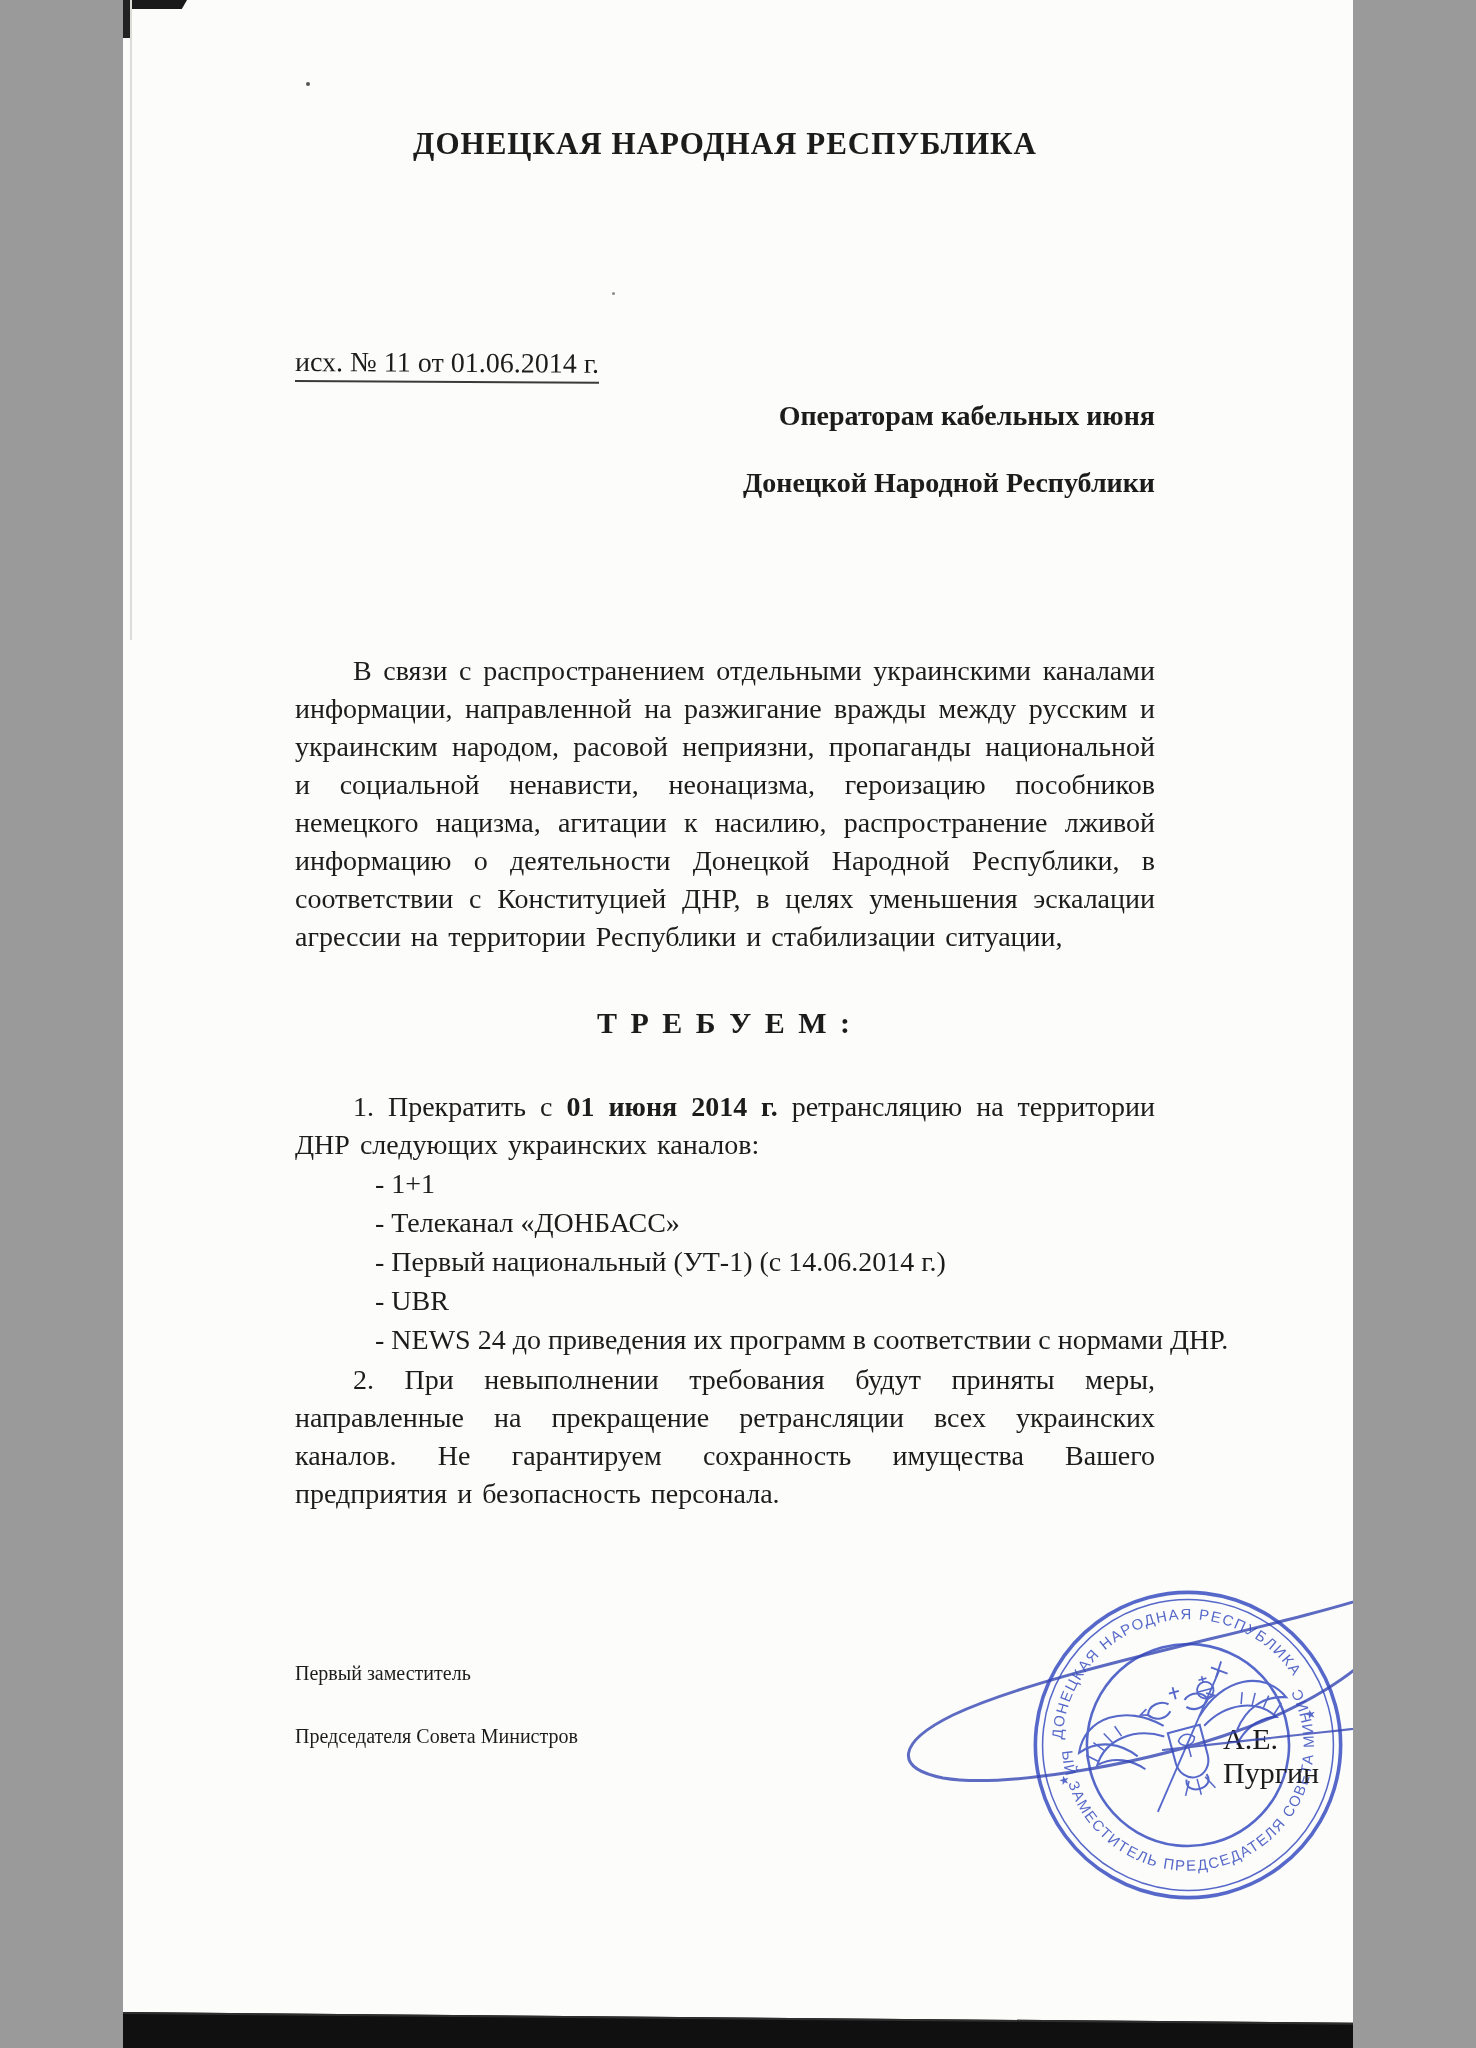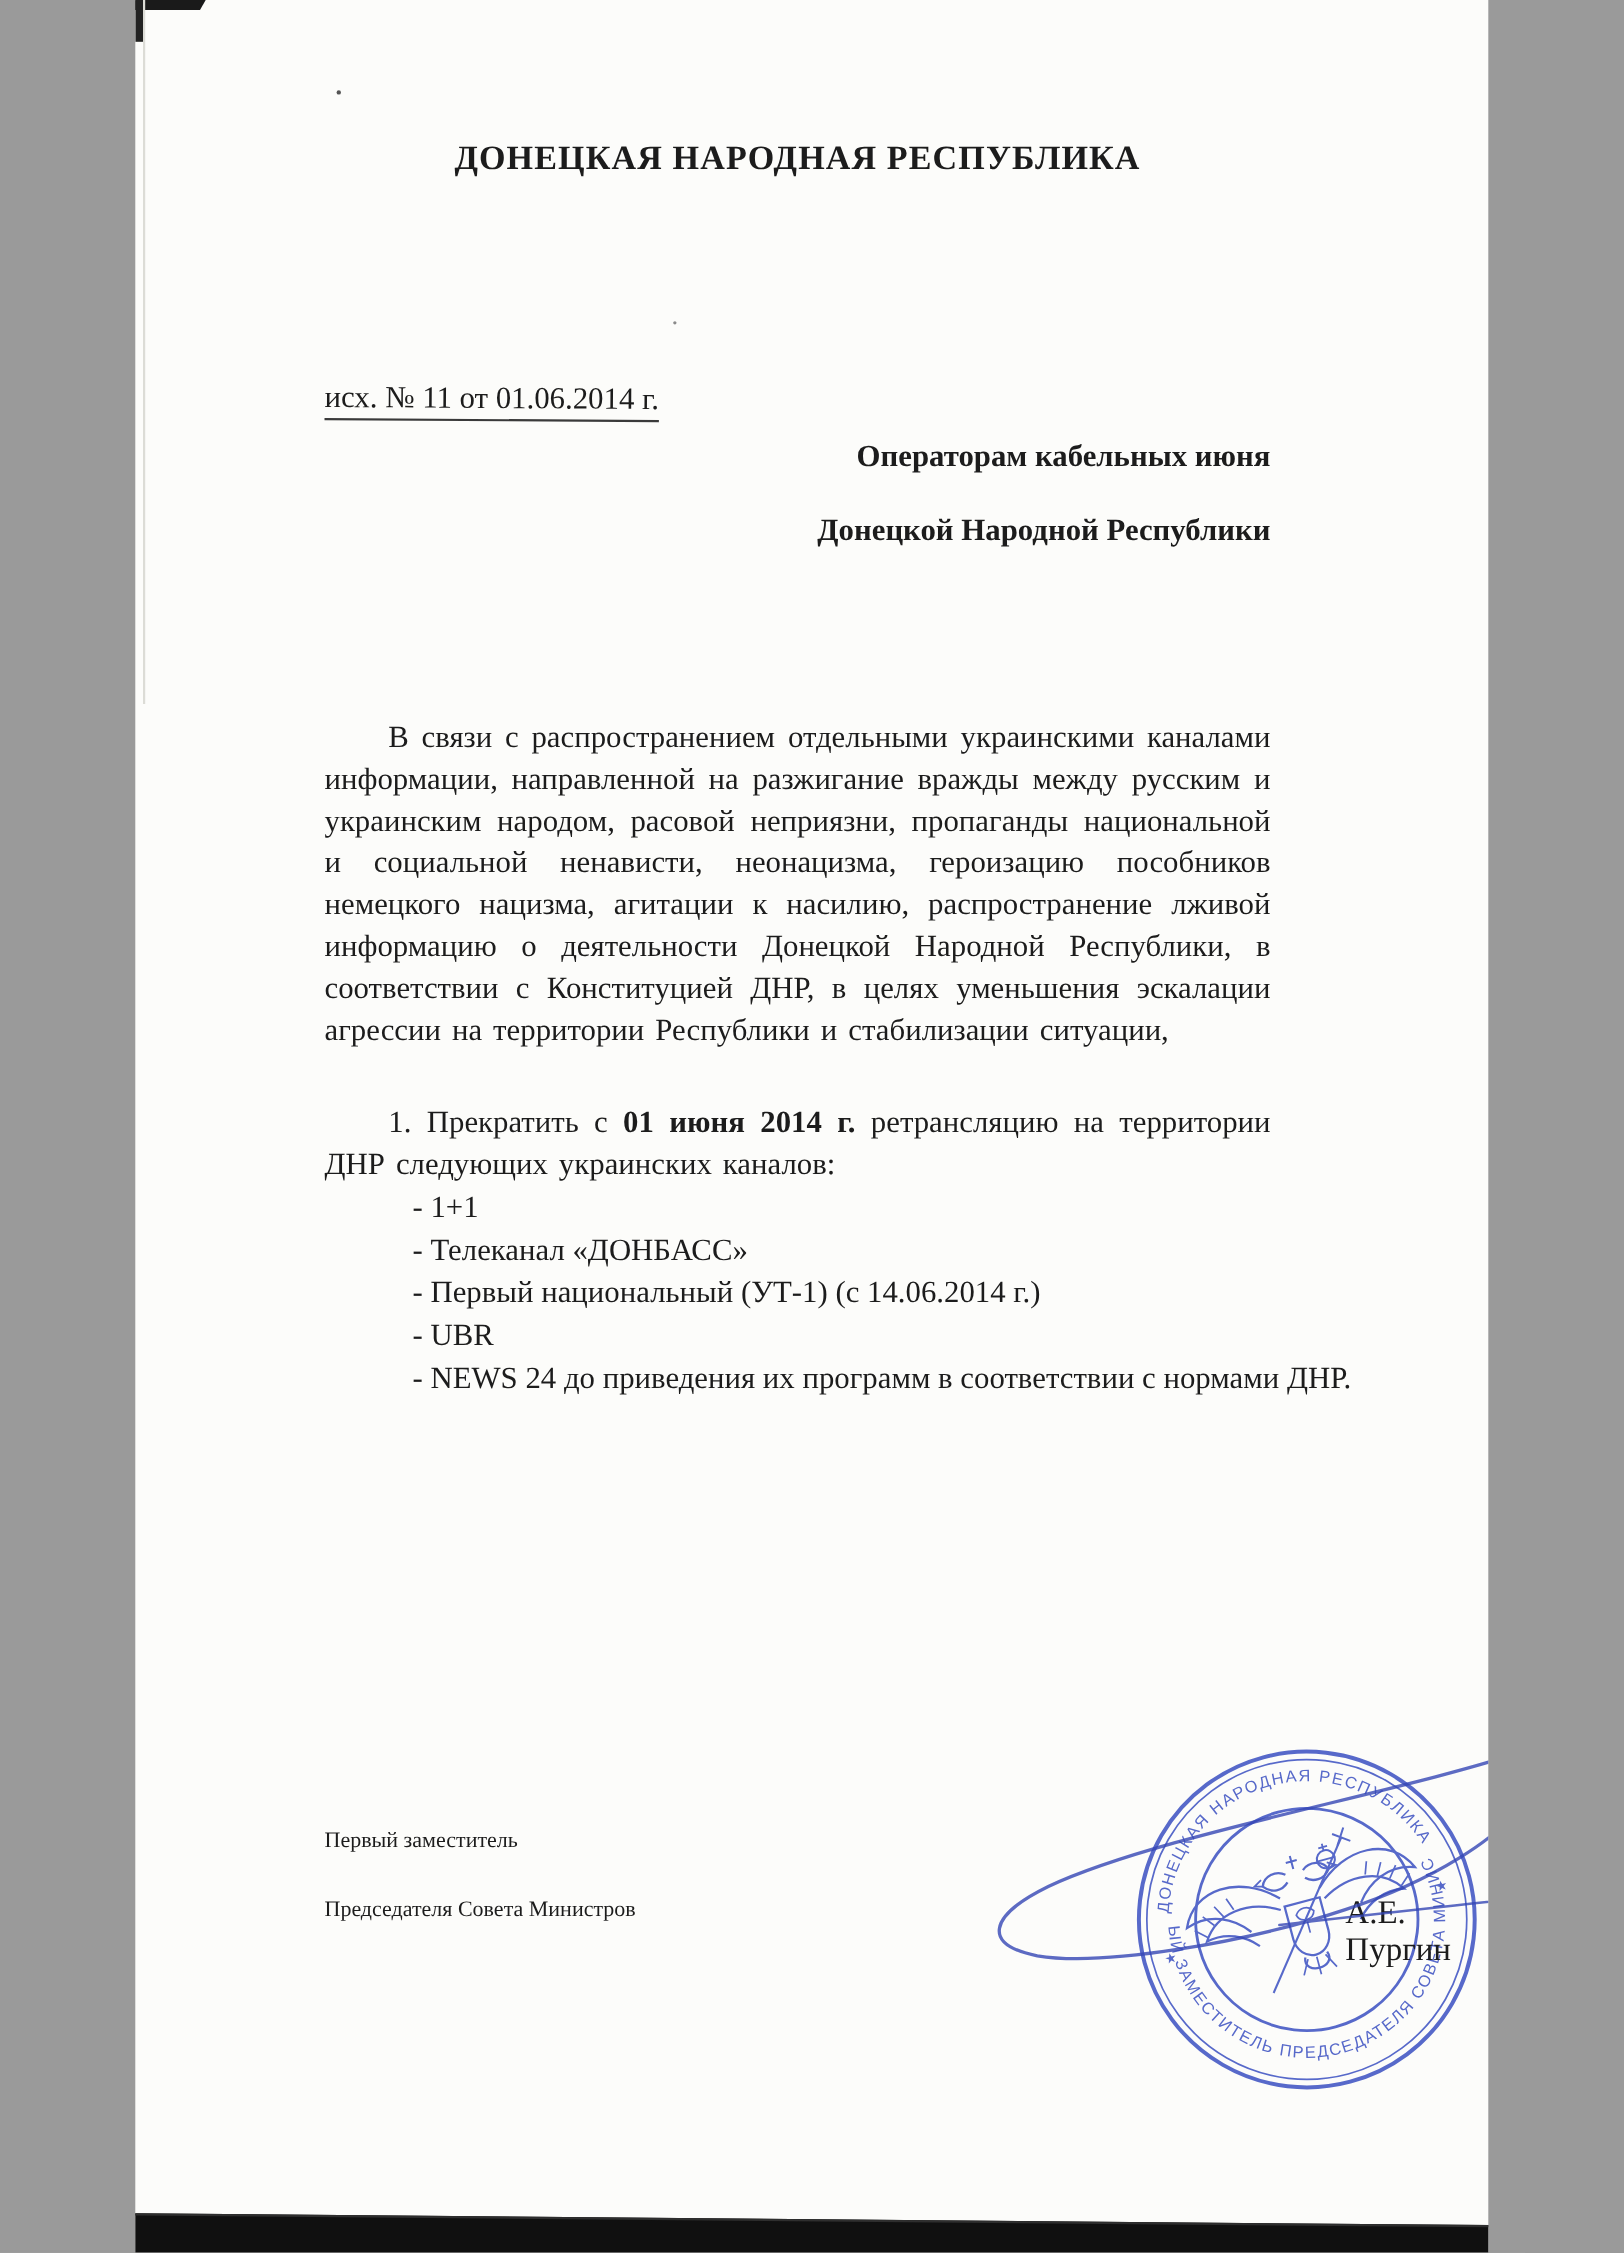--- a/index.html
+++ b/index.html
@@ -58,35 +58,37 @@
   <div class="abs ref">исх. № 11 от 01.06.2014 г.</div>
 
   <div class="abs col addressee">
     <div>Операторам кабельных июня</div>
     <div>Донецкой Народной Республики</div>
   </div>
 
   <div class="abs col bodyflow">
     <div class="para">В связи с распространением отдельными украинскими каналами информации, направленной на разжигание вражды между русским и украинским народом, расовой неприязни, пропаганды национальной и социальной ненависти, неонацизма, героизацию пособников немецкого нацизма, агитации к насилию, распространение лживой информацию о деятельности Донецкой Народной Республики, в соответствии с Конституцией ДНР, в целях уменьшения эскалации агрессии на территории Республики и стабилизации ситуации,</div>
 
+    <div class="demand">Т Р Е Б У Е М :</div>
 
     <div class="para item1">
       <span>1. Прекратить с</span>
       <span class="b">01 июня 2014 г.</span>
       <span>ретрансляцию на территории ДНР следующих украинских каналов:</span>
     </div>
 
     <div class="channels">
       <div>- 1+1</div>
       <div>- Телеканал «ДОНБАСС»</div>
       <div>- Первый национальный (УТ-1) (с 14.06.2014 г.)</div>
       <div>- UBR</div>
       <div>- NEWS 24 до приведения их программ в соответствии с нормами ДНР.</div>
     </div>
 
+    <div class="para item2">2. При невыполнении требования будут приняты меры, направленные на прекращение ретрансляции всех украинских каналов. Не гарантируем сохранность имущества Вашего предприятия и безопасность персонала.</div>
   </div>
 
   <div class="abs signoff">
     <div>Первый заместитель</div>
     <div class="line2">Председателя Совета Министров</div>
   </div>
 
   <div class="abs sign-name">А.Е. Пургин</div>
 
   <div class="abs stamp-wrap" style="color: rgb(58, 79, 193);">

